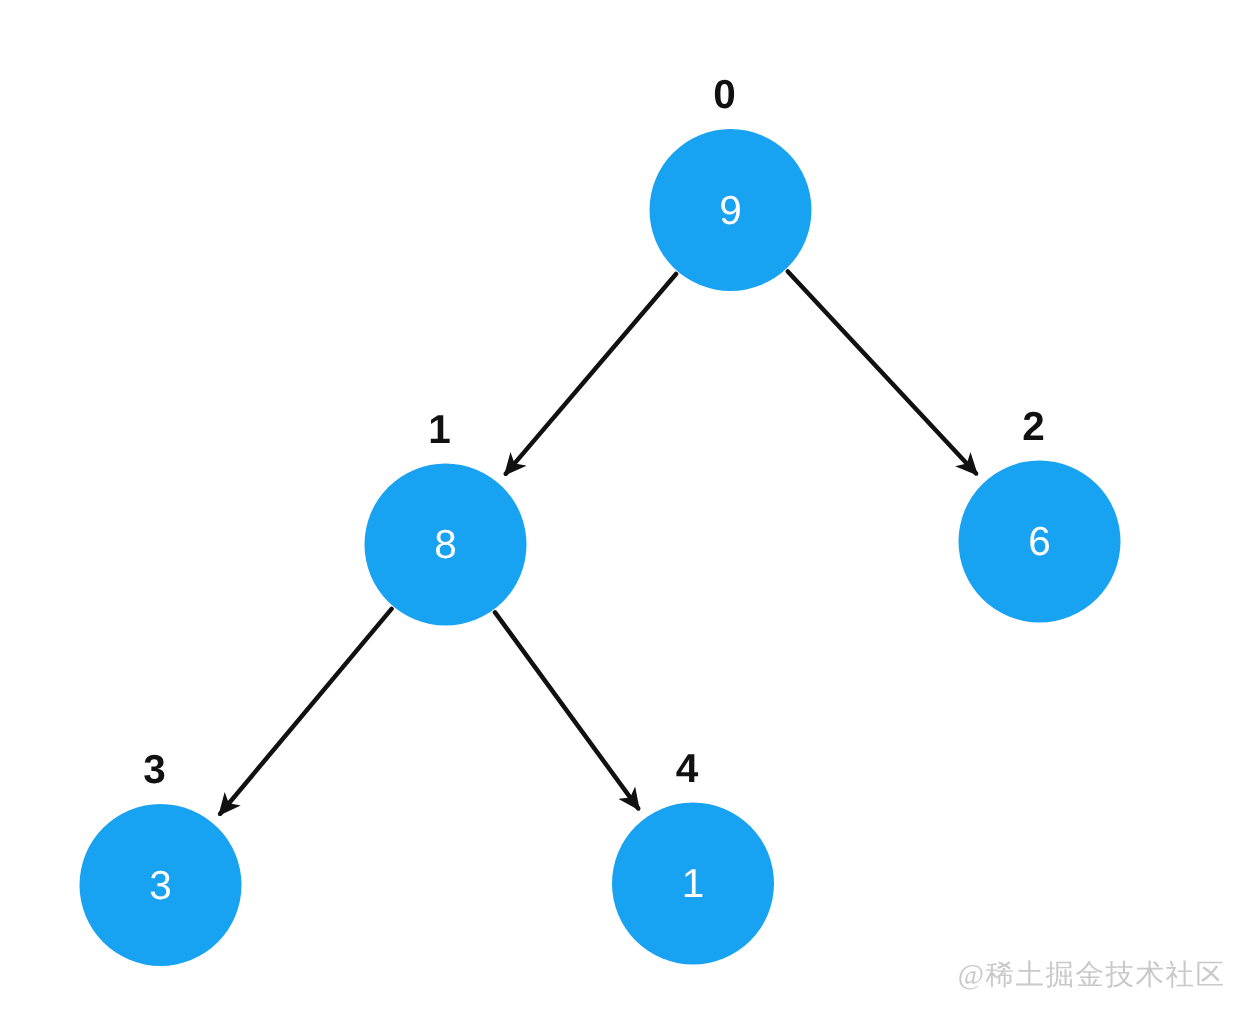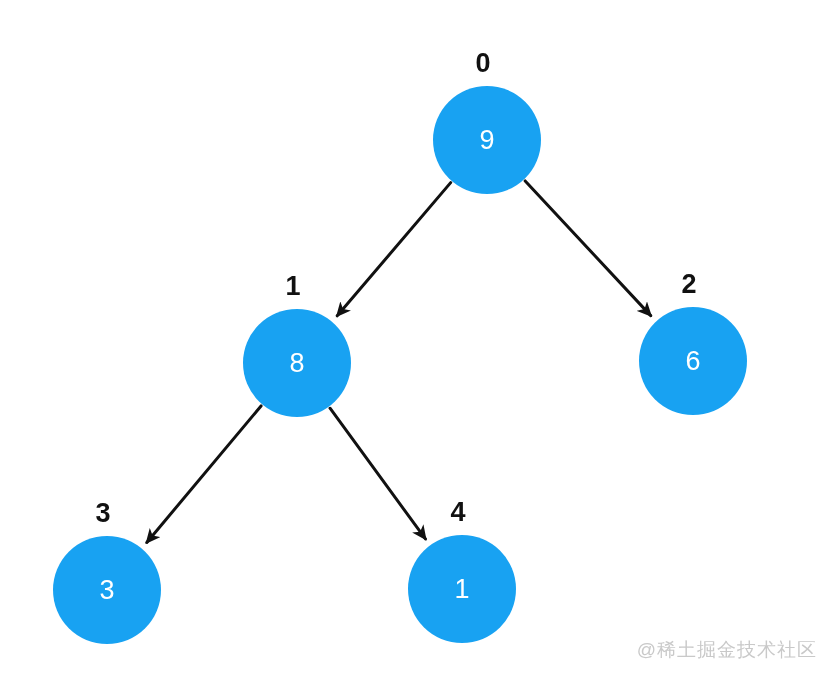--- a/index.html
+++ b/index.html
@@ -83,14 +83,14 @@
         <circle cx="107" cy="590" r="54" fill="#18a2f2" class="node-circle"></circle>
         <text x="107" y="599" class="node-value" fill="#ffffff">3</text>
         <text x="103" y="522" class="node-index-label" fill="#111111">3</text>
       </g>
       <g>
         <circle cx="462" cy="589" r="54" fill="#18a2f2" class="node-circle"></circle>
         <text x="462" y="598" class="node-value" fill="#ffffff">1</text>
         <text x="458" y="521" class="node-index-label" fill="#111111">4</text>
       </g>
     </svg>
-  <div class="watermark" style="color: rgb(201, 201, 201);">@稀土掘金技术社区</div>
+  <div class="watermark" style="color: rgb(201, 201, 201); font-family: Liberation Serif, serif;">@稀土掘金技术社区</div>
 </div>
 
 </body></html>

